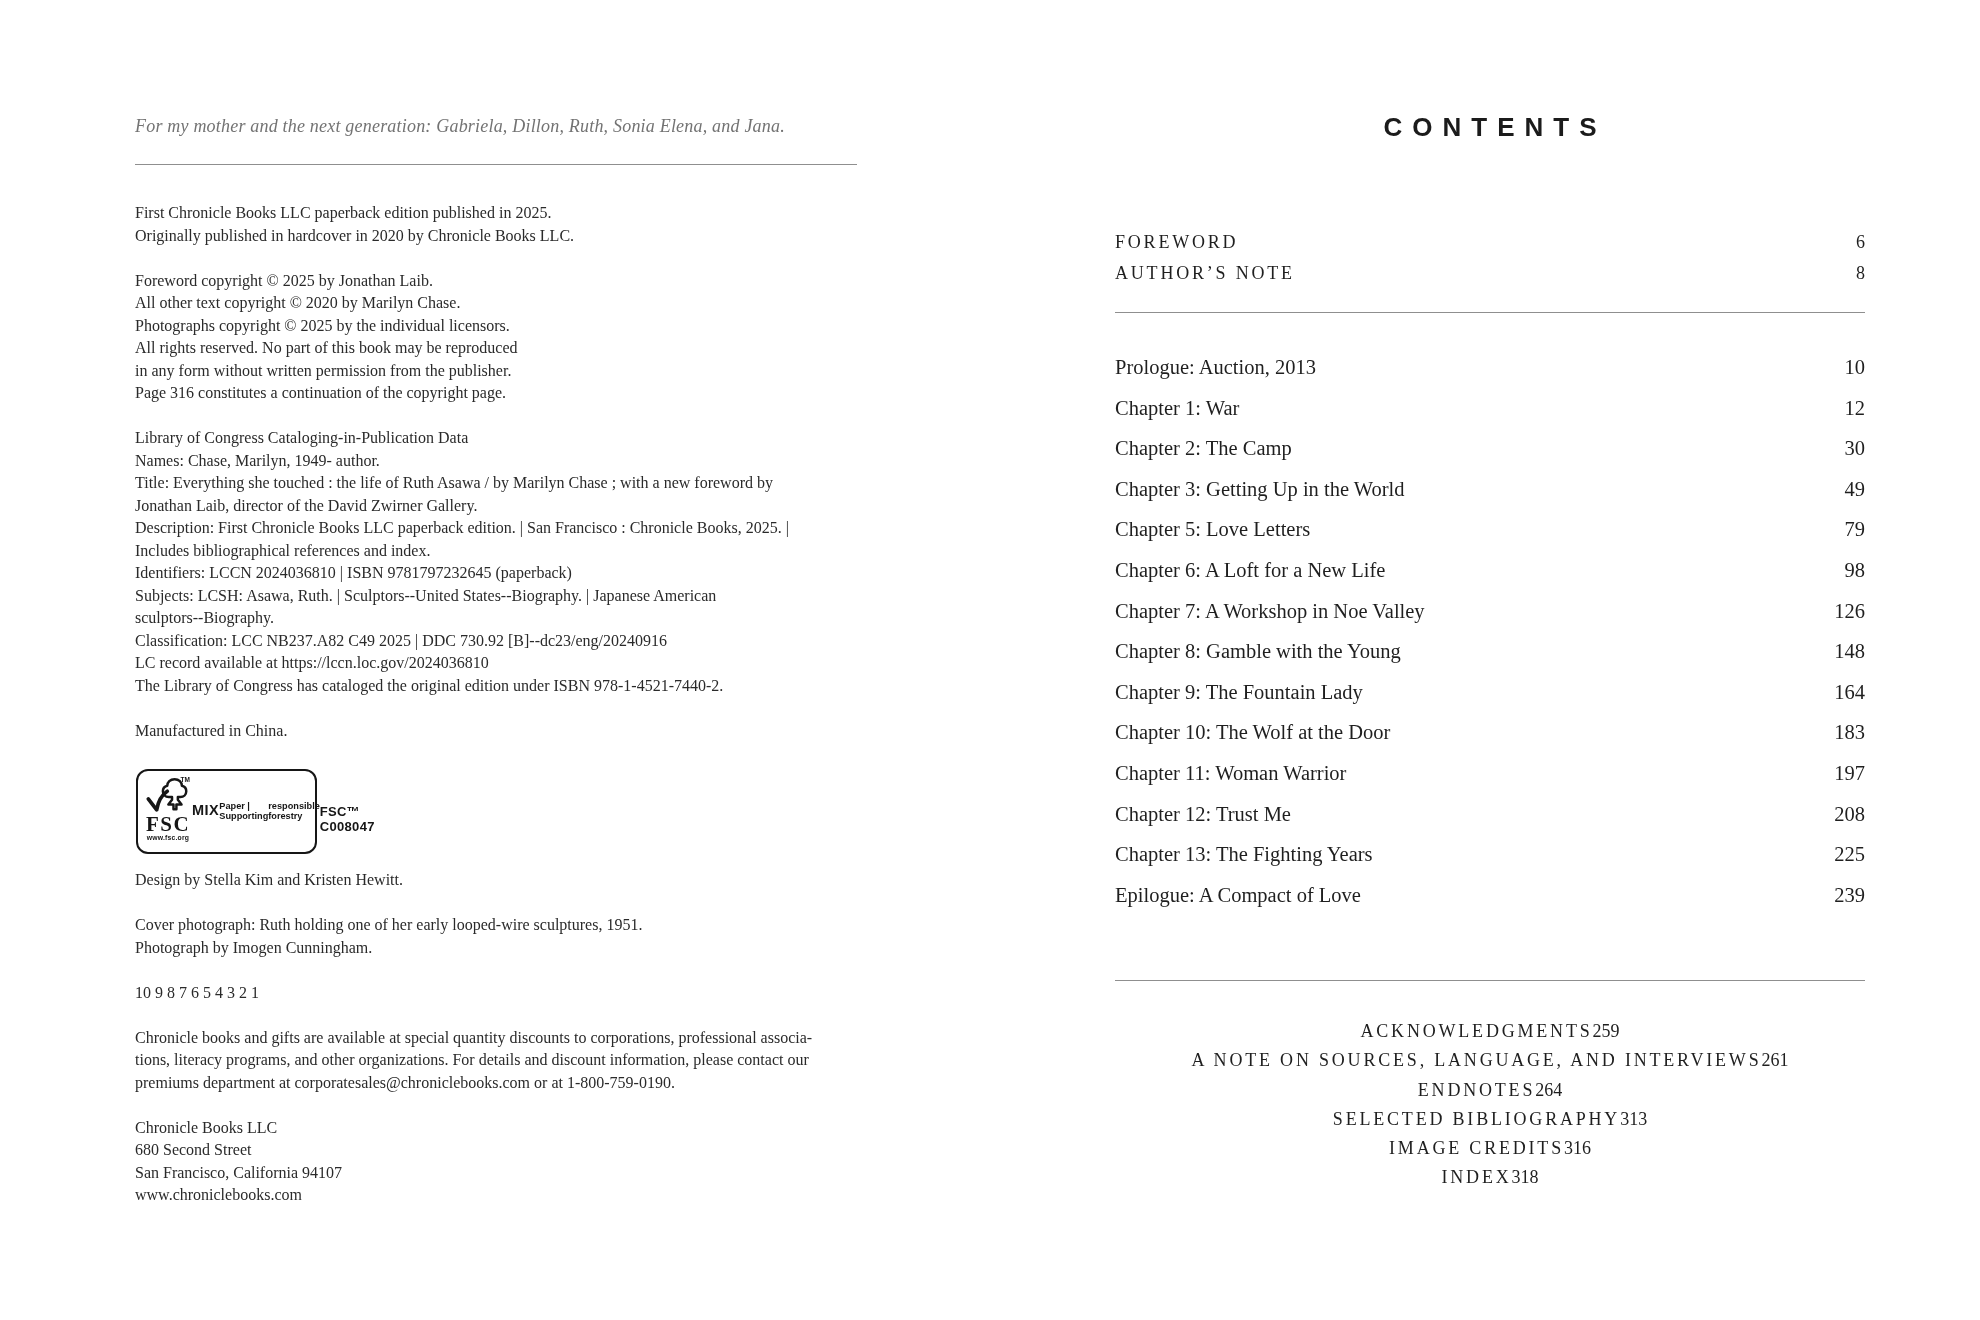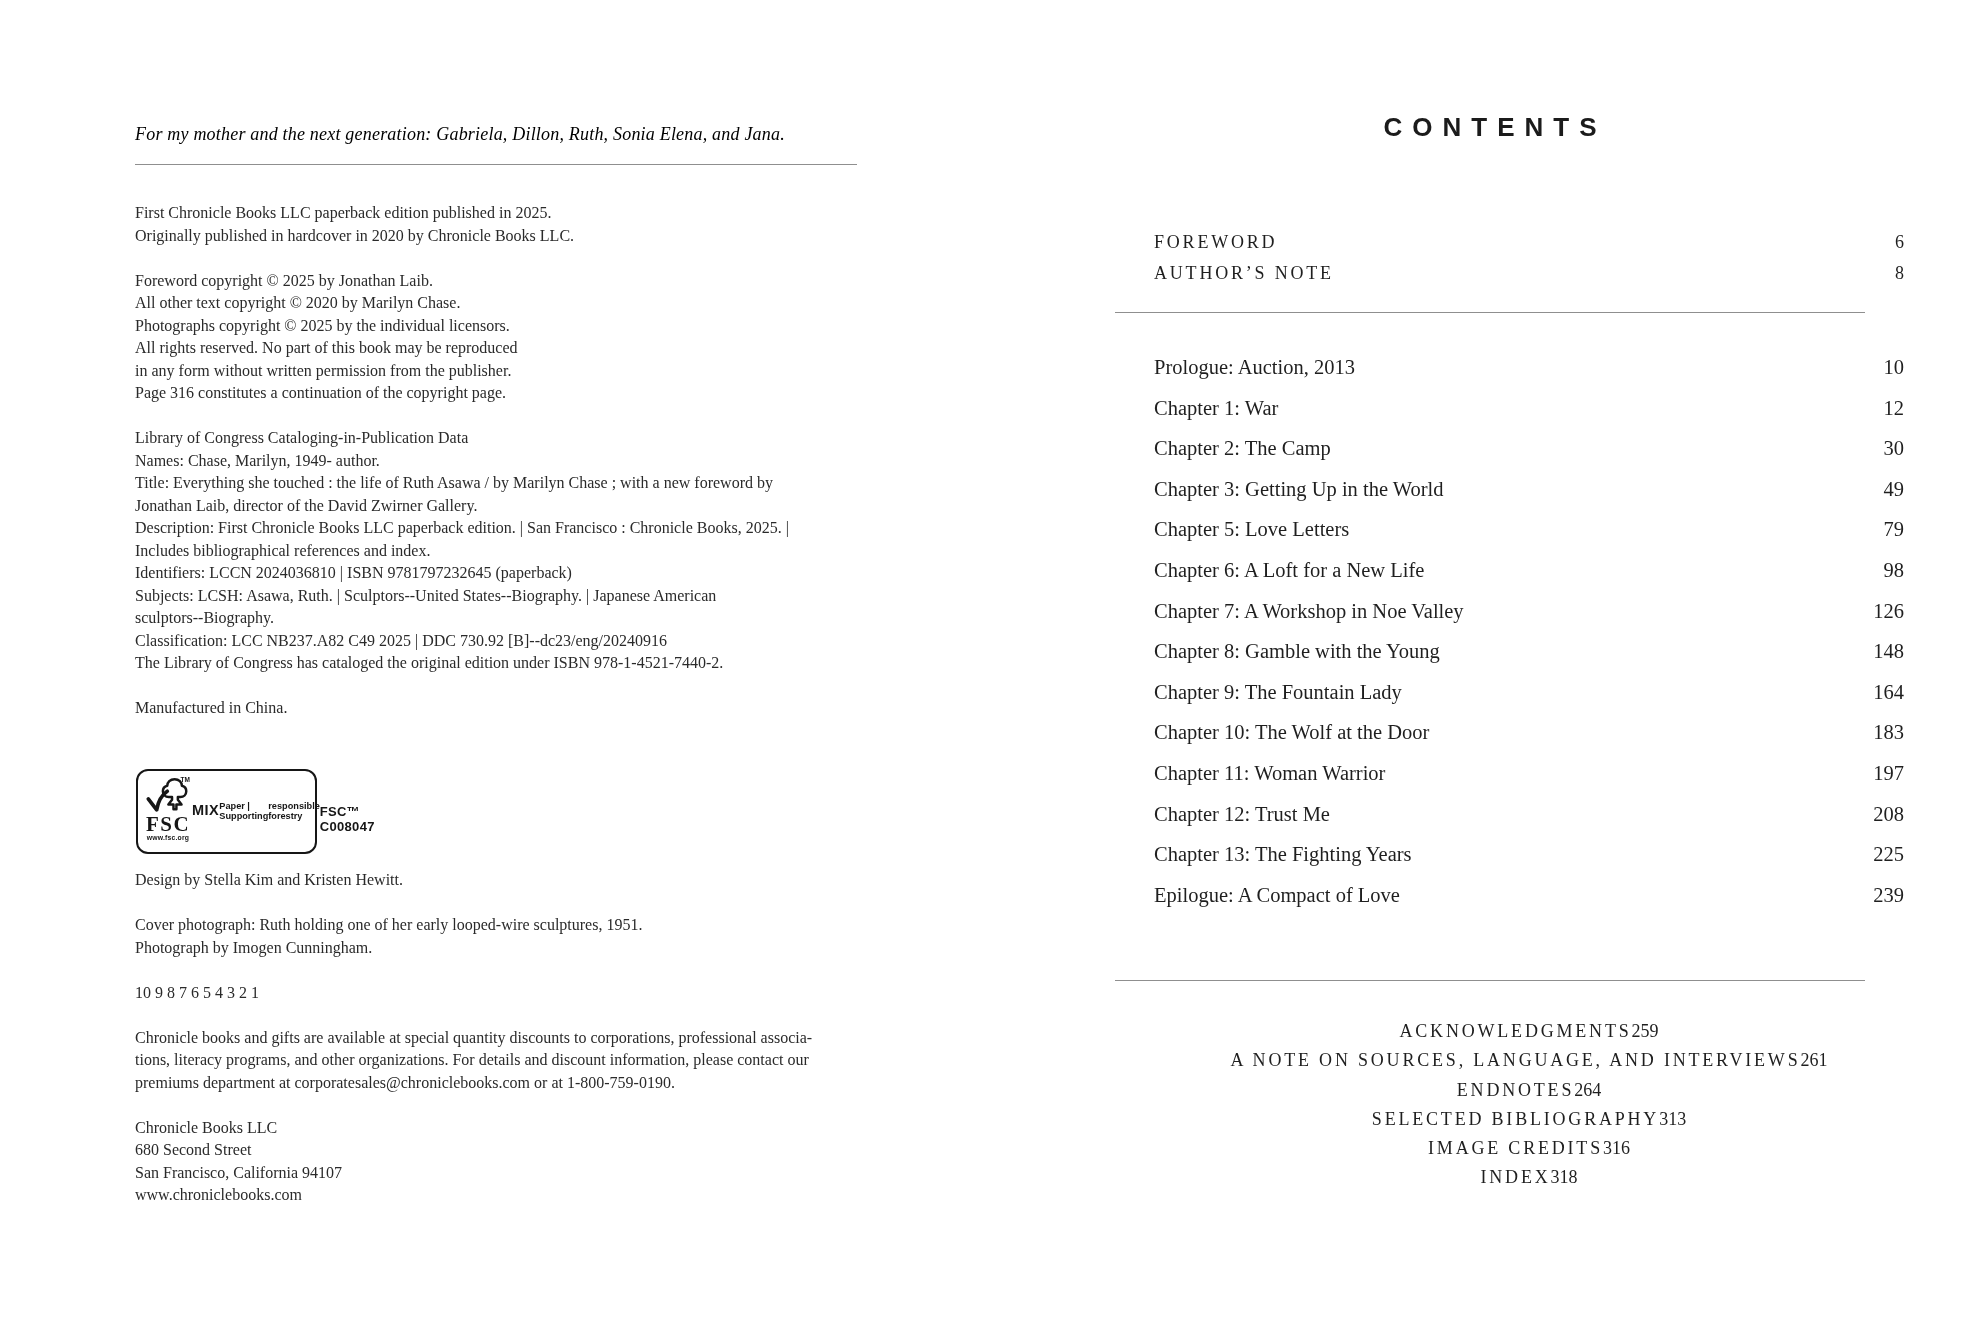--- a/index.html
+++ b/index.html
@@ -11,23 +11,23 @@
     position:relative;
     overflow:hidden;
   }
   .spread { position:absolute; inset:0; }
   .page { position:absolute; top:0; height:1320px; }
   .page.left { left:0; width:990px; }
   .page.right { left:990px; width:990px; }
 
   
   .dedication {
-    position:absolute; left:135px; top:124px; margin:0;
+    position:absolute; left:135px; top:116px; margin:0;
     font-style:italic; font-size:18px; letter-spacing:0.2px;
-    white-space:nowrap; color:#000000;
+    white-space:nowrap; color:#737373;
   }
   .rule { border-top:1.6px solid #8f8f8f; height:0; }
   .dedication-rule { position:absolute; left:135px; top:164px; width:722px; }
 
   .lines { position:absolute; left:135px; width:760px; font-size:16px; }
   .lines.top { top:202px; }
   .lines.bottom { top:869px; }
   .line { line-height:22.5px; white-space:nowrap; }
   .line.gap { margin-top:22.5px; }
 
@@ -58,21 +58,21 @@
 
   
   .contents-title {
     position:absolute; left:125px; top:112px; width:750px; margin:0;
     text-align:center;
     font-family:"Liberation Sans", sans-serif;
     font-weight:700; font-size:26px;
     letter-spacing:10px; text-indent:10px;
     color:#1b1b1b;
   }
-  .toc { position:absolute; left:125px; width:750px; color:#1f1f1f;margin-left:39px; }
+  .toc { position:absolute; left:125px; width:750px; color:#1f1f1f; }
   .toc-row { display:flex; justify-content:space-between; align-items:baseline; }
   .toc-label { white-space:nowrap; }
   .toc-page { white-space:nowrap; }
 
   .toc.front { top:232px; }
   .toc.front .toc-row { height:31px; }
   .toc.back  { top:1021px; }
   .toc.back  .toc-row { height:29.3px;justify-content:center; }
   .toc.front .toc-label, .toc.back .toc-label {
     font-size:18px; letter-spacing:2.8px;
@@ -127,20 +127,21 @@
         <div class="line">Includes bibliographical references and index.</div>
 
         <div class="line">Identifiers: LCCN 2024036810 | ISBN 9781797232645 (paperback)</div>
 
         <div class="line">Subjects: LCSH: Asawa, Ruth. | Sculptors--United States--Biography. | Japanese American</div>
 
         <div class="line">sculptors--Biography.</div>
 
         <div class="line">Classification: LCC NB237.A82 C49 2025 | DDC 730.92 [B]--dc23/eng/20240916</div>
 
+        <div class="line">LC record available at https://lccn.loc.gov/2024036810</div>
 
         <div class="line">The Library of Congress has cataloged the original edition under ISBN 978-1-4521-7440-2.</div>
 
         <div class="line gap">Manufactured in China.</div>
       </div>
 
     <div class="fsc">
       <div class="fsc-left">
         <span class="fsc-tm">TM</span>
         <svg width="48" height="38" viewBox="0 0 64 52">

